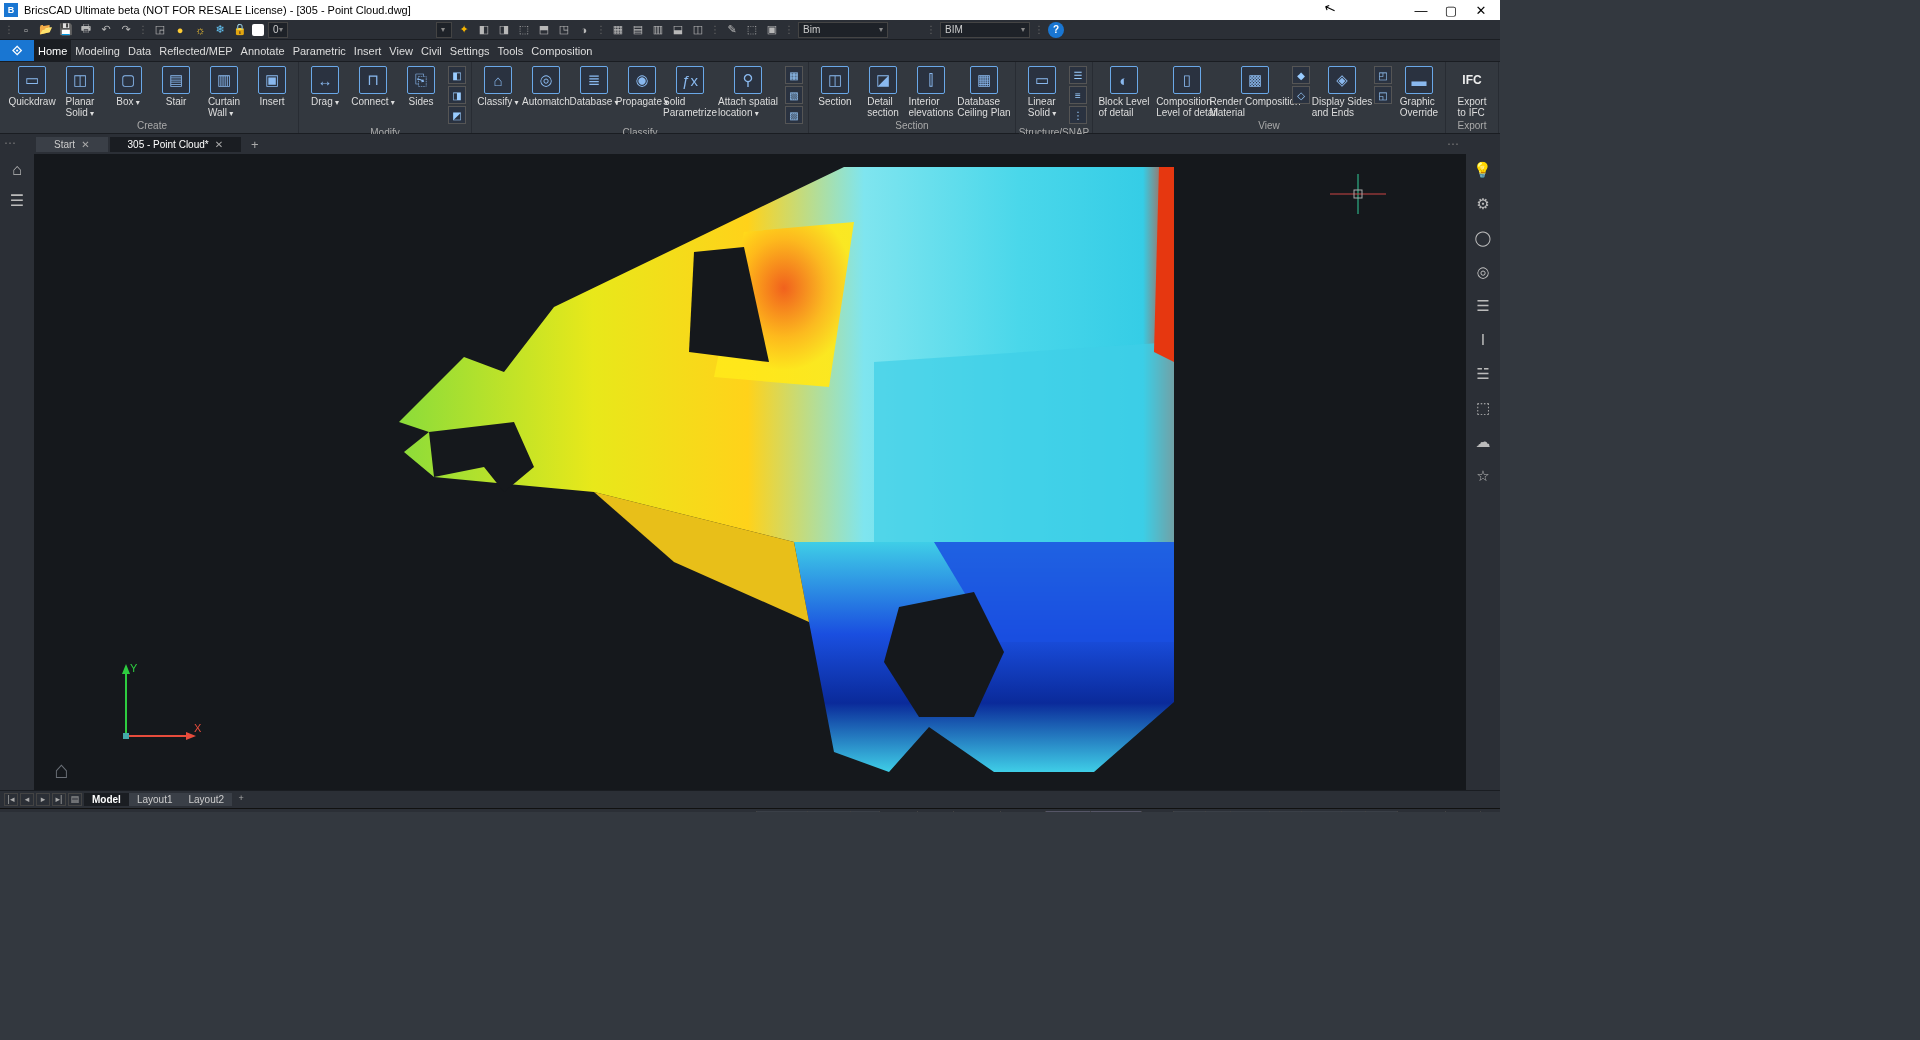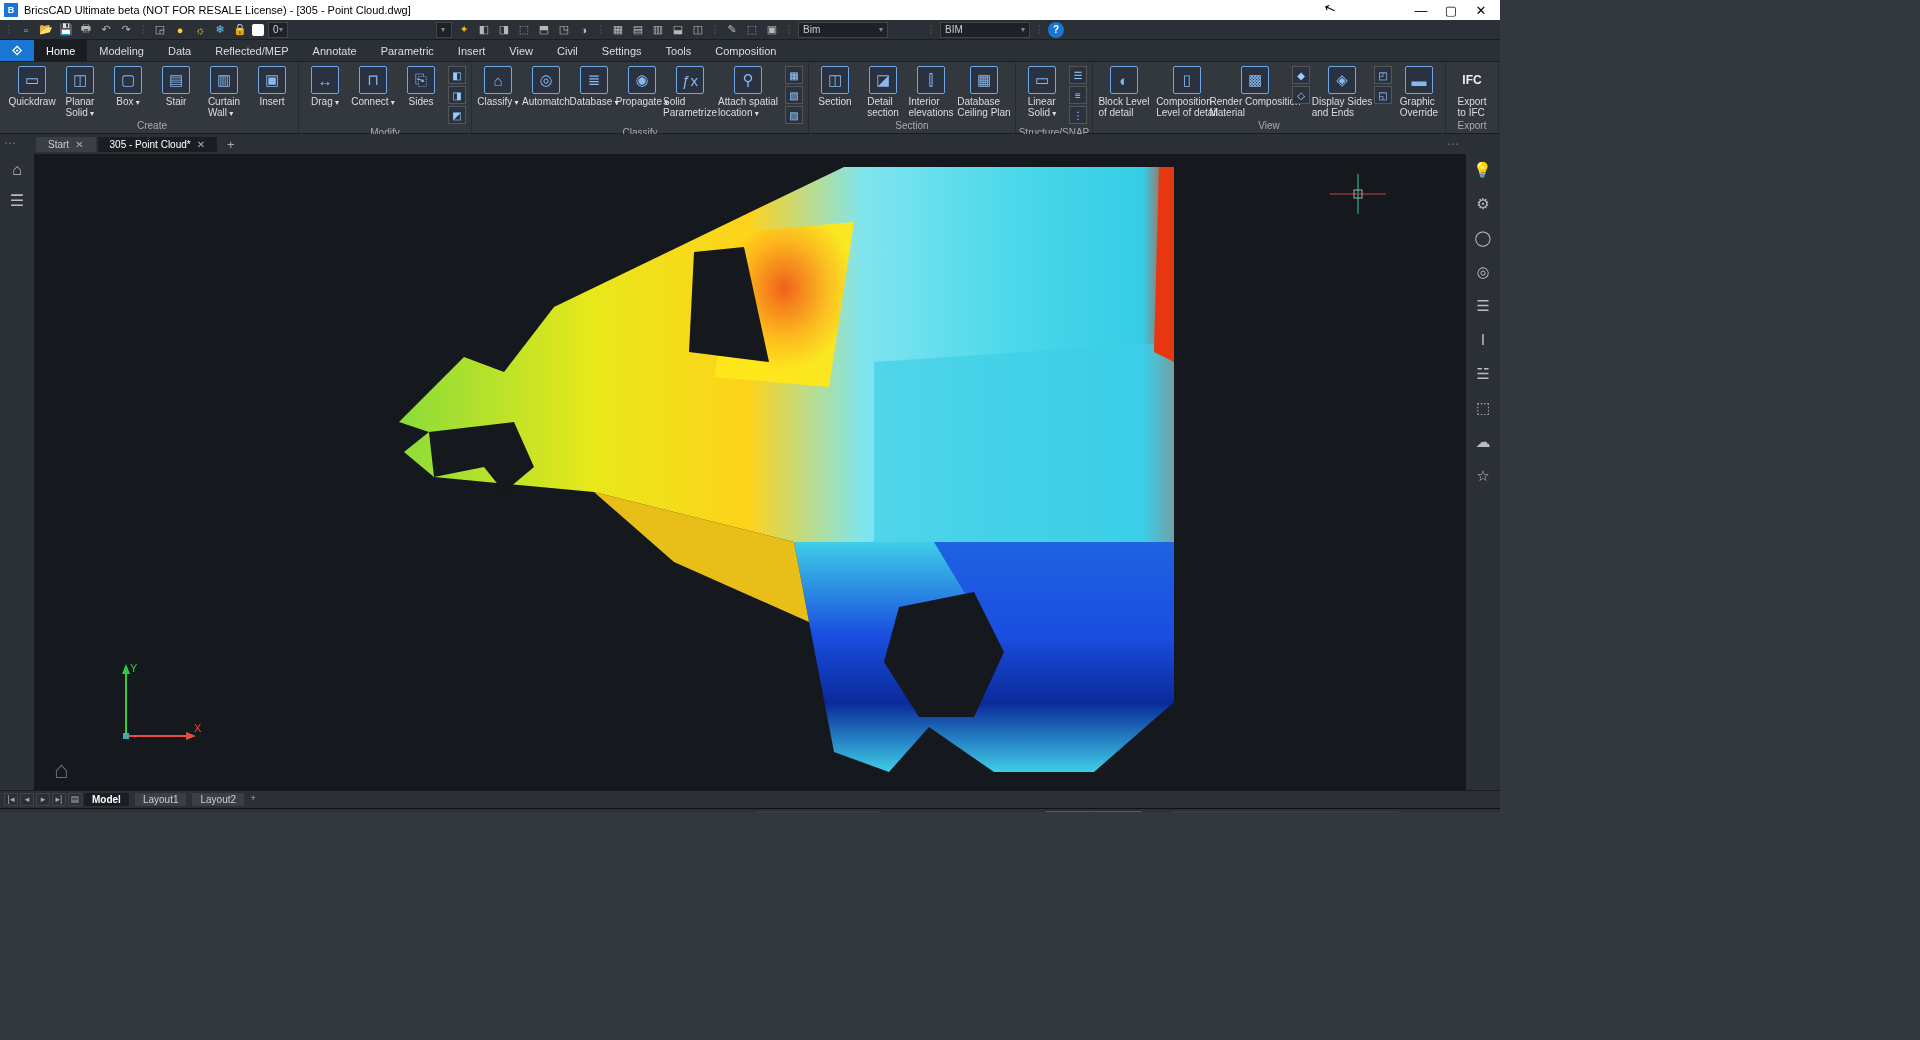--- a/index.html
+++ b/index.html
@@ -14,39 +14,39 @@
 .qat .grip { color: #666; font-size: 10px; cursor: move; }
 .qat .qbtn { width: 16px; height: 16px; display: inline-flex; align-items: center; justify-content: center; font-size: 11px; color: #b8b8b8; cursor: pointer; }
 .qat .qbtn.color { border-radius: 2px; }
 .qat .combo { background: #1e2228; border: 1px solid #444; height: 16px; min-width: 90px; font-size: 10px; color: #ccc; padding: 0 4px; display: inline-flex; align-items: center; justify-content: space-between; cursor: pointer; }
 .qat .combo.small { min-width: 20px; }
 .qat .combo .dd { color: #888; font-size: 8px; }
 .qat .helpicon { width:16px; height:16px; border-radius:50%; background:#1976d2; color:#fff; display:inline-flex; align-items:center; justify-content:center; font-size:10px; font-weight:bold;}
 
 .menubar { height: 22px; background: #2b2f36; display: flex; align-items: stretch; border-bottom: 1px solid #1a1d22; }
 .menubar .appbtn { width: 34px; background: #1976d2; display: flex; align-items: center; justify-content: center; color: #fff; font-weight: bold; font-size: 13px; }
-.menubar .tab { padding: 0 12px; display: flex; align-items: center; font-size: 11px; color: #ddd; cursor: pointer; }
+.menubar .tab { padding: 0 4px; display: flex; align-items: center; font-size: 11px; color: #ddd; cursor: pointer; }
 .menubar .tab.active { background: #1a1d22; color: #fff; }
 
 .ribbon { height: 72px; background: #33383f; display: flex; align-items: stretch; border-bottom: 1px solid #1a1d22; padding-left: 6px; }
 .ribbon .panel { display: flex; flex-direction: column; border-right: 1px solid #282c33; padding: 2px 2px 0 2px; }
 .ribbon .panel .tools { display: flex; gap: 0px; flex: 1; align-items: flex-start; }
 .ribbon .panel .pname { text-align: center; font-size: 10px; color: #aaa; padding: 1px 0 2px 0; white-space: nowrap; }
 .ribbon .big { display: flex; flex-direction: column; align-items: center; width: 48px; padding-top: 2px; cursor: pointer; }
 .ribbon .big.wide { width: 58px; }
 .ribbon .big.wider { width: 68px; }
 .ribbon .big .ico { width: 28px; height: 28px; border: 1px solid #6aa8e8; border-radius: 2px; background: #2a3240; display:flex; align-items:center; justify-content:center; font-size:15px; color:#89b8ee;}
 .ribbon .big .ico.noborder { border: none; background: transparent; }
 .ribbon .big .lbl { font-size: 10px; color: #ddd; line-height: 11px; margin-top: 2px; white-space: pre; }
 .ribbon .smallcol { display:flex; flex-direction:column; gap:2px; padding:2px 3px; }
 .ribbon .smallbtn { width:18px; height:18px; border:1px solid #555; background:#2a3240; cursor:pointer; display:flex; align-items:center; justify-content:center; font-size:10px; color:#9cf;}
 
 .doctabs { height: 20px; background: #2b2f36; display: flex; align-items: center; padding: 0 6px; gap: 2px; position: relative; }
 .doctabs .dotmenu { position: absolute; left: 4px; top: 2px; color: #777; font-size: 12px; letter-spacing: 1px;}
-.doctabs .dtab { padding: 2px 12px; background: #3a3f47; color: #ccc; font-size: 10px; display: flex; align-items: center; gap: 6px; cursor: pointer; margin-left: 0; }
+.doctabs .dtab { padding: 2px 18px; background: #3a3f47; color: #ccc; font-size: 10px; display: flex; align-items: center; gap: 6px; cursor: pointer; margin-left: 0; }
 .doctabs .dtab:first-of-type { margin-left: 30px; }
 .doctabs .dtab.active { background: #1a1d22; color: #fff; }
 .doctabs .dtab .close { font-size: 10px; color: #aaa; }
 .doctabs .plus { padding: 0 8px; color: #aaa; font-size: 13px; cursor: pointer; }
 .doctabs .rdotmenu { position:absolute; right:40px; color:#777; font-size:12px; letter-spacing:1px;}
 
 .workspace { position: relative; height: 636px; display: flex; }
 .leftbar { width: 34px; background: #2b2f36; display: flex; flex-direction: column; align-items: center; padding-top: 6px; gap: 10px; }
 .leftbar .lico { width: 20px; height: 20px; color: #bbb; font-size: 16px; cursor: pointer; display:flex; align-items:center; justify-content:center;}
 .rightbar { width: 34px; background: #2b2f36; display: flex; flex-direction: column; align-items: center; padding-top: 6px; gap: 14px; }
@@ -440,21 +440,21 @@
     <span class="rico">☆</span>
   </div>
 </div>
 
 <div class="layouttabs">
   <span class="navbtn">|◂</span>
   <span class="navbtn">◂</span>
   <span class="navbtn">▸</span>
   <span class="navbtn">▸|</span>
   <span class="navbtn">▤</span>
-  <span id="layout-row" style="display:flex;gap:6px;">
+  <span id="layout-row" style="display:flex;gap:0;">
       <span class="ltab active">Model</span>
       <span class="ltab">Layout1</span>
       <span class="ltab">Layout2</span>
     </span>
   <span class="navbtn" style="border:none">+</span>
 </div>
 
 <div class="statusbar">
   <span class="coords">117934.54, 463565.28, 0</span>
   <span id="status-row" style="display:flex;">

